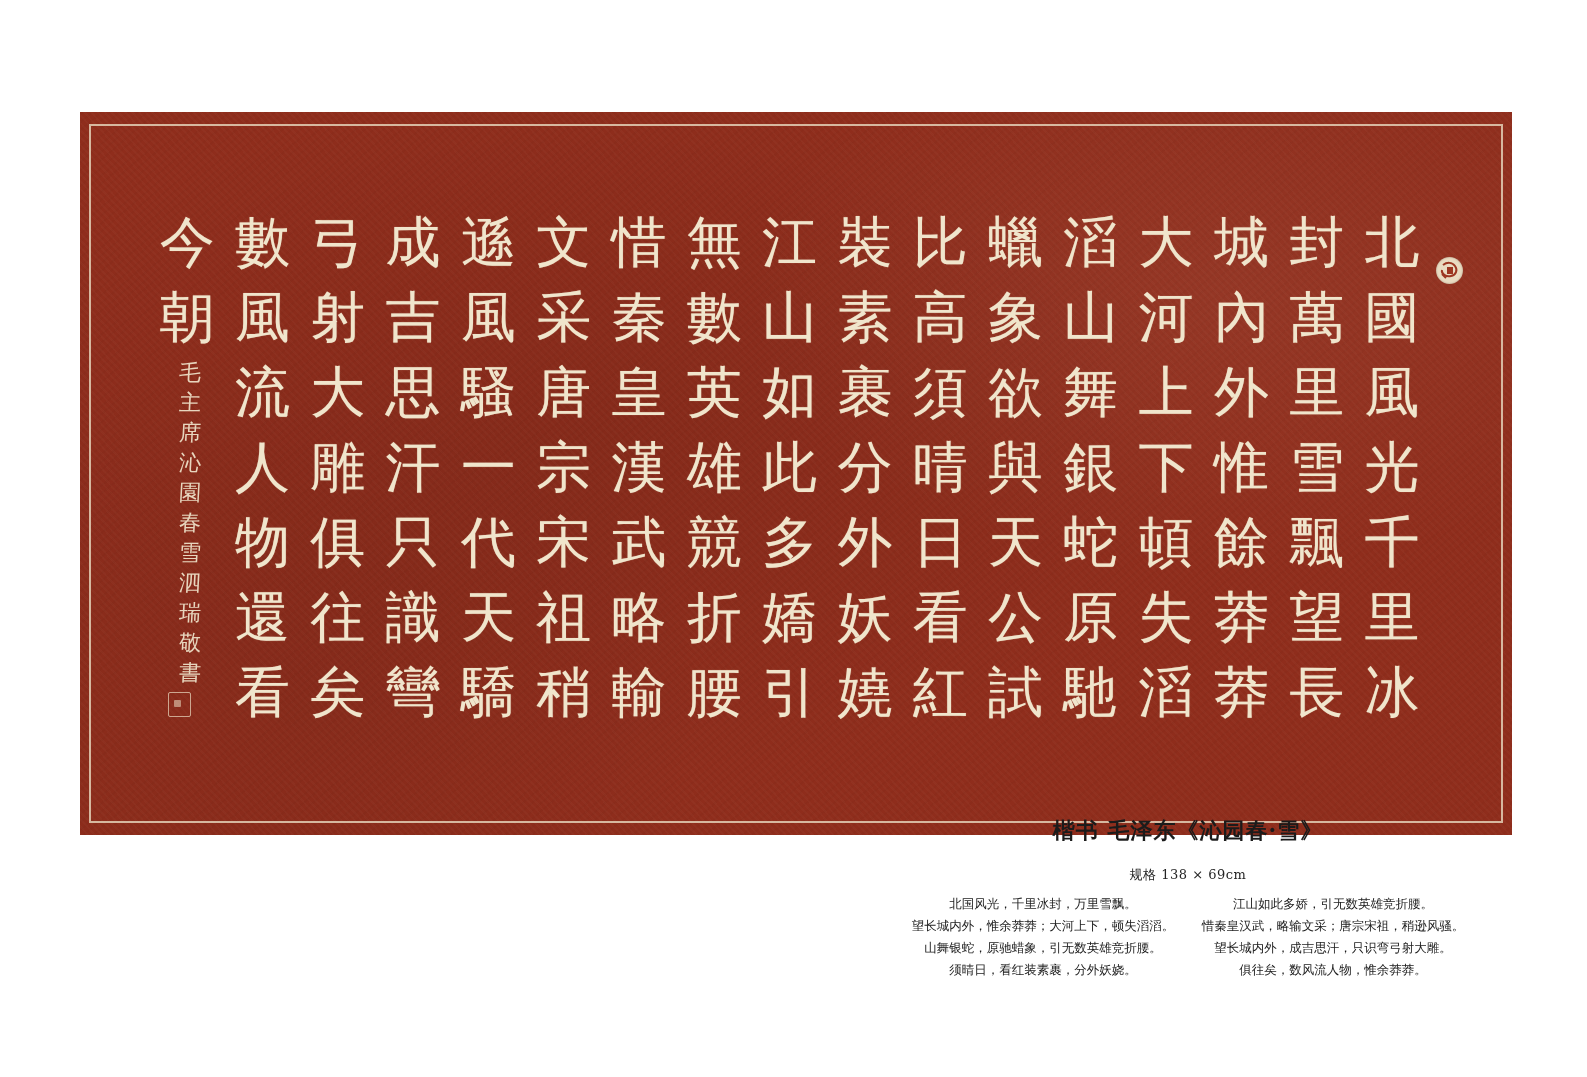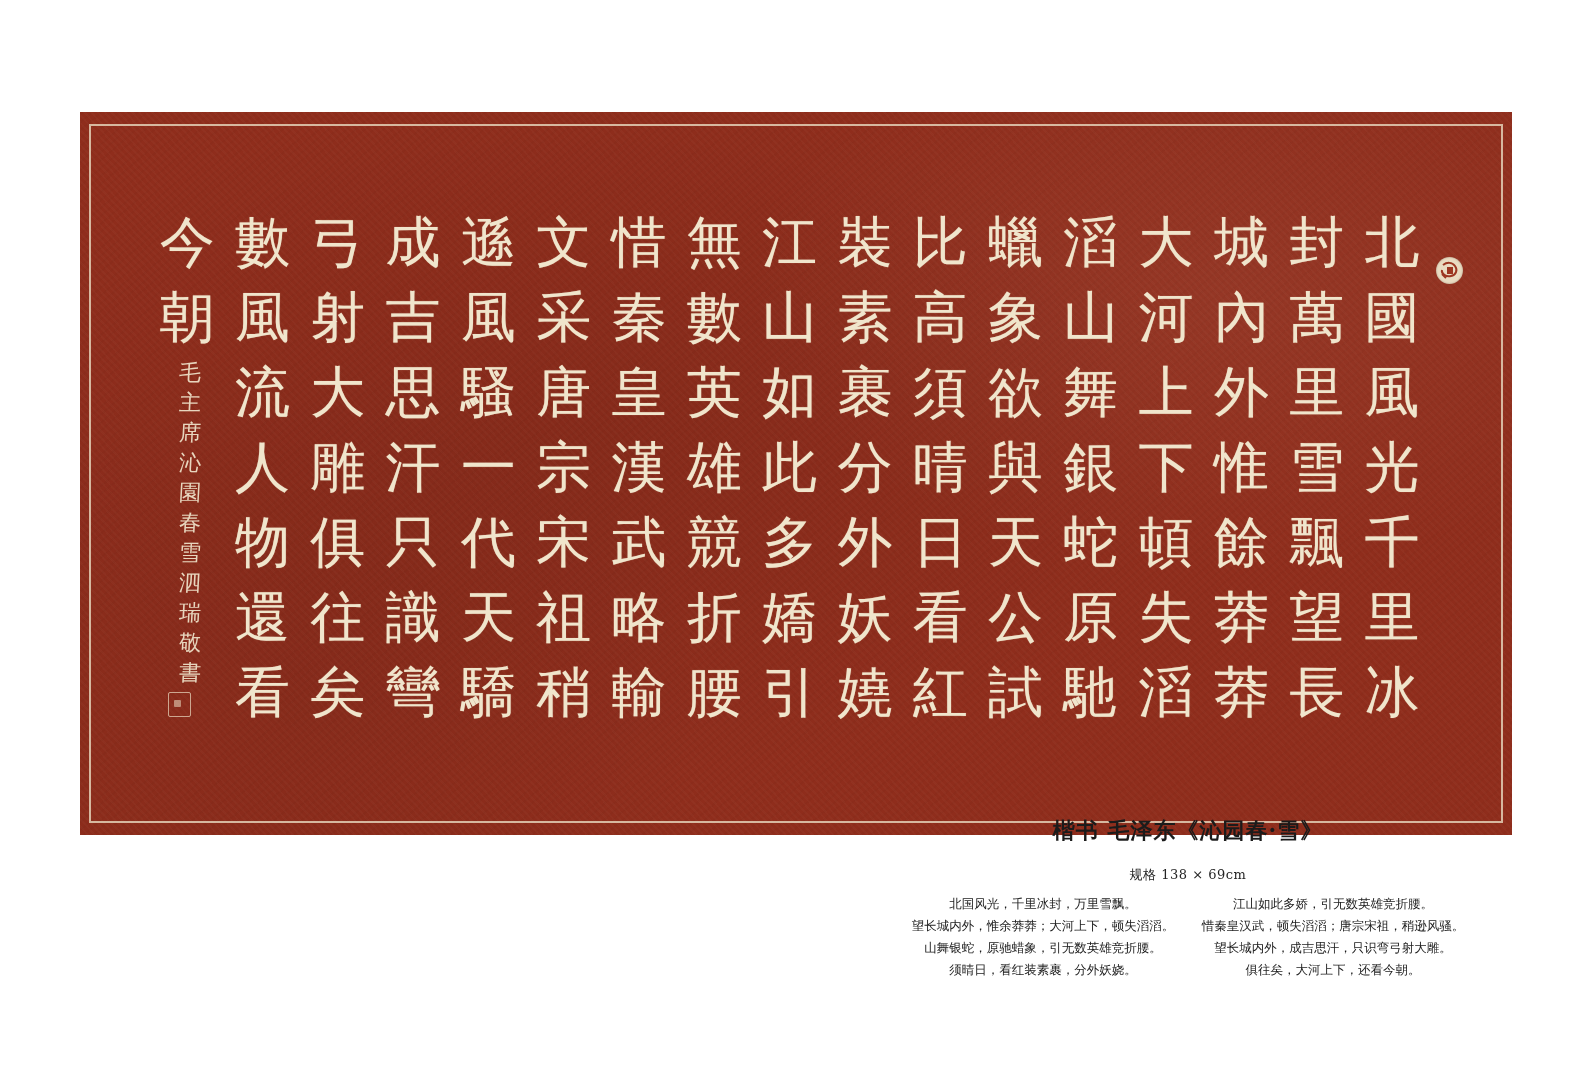--- a/index.html
+++ b/index.html
@@ -272,20 +272,20 @@
     <div class="caption-spec">规格 138 × 69cm</div>
     <div class="caption-poem">
       <div class="stanza">
           <div class="line">北国风光，千里冰封，万里雪飘。</div>
           <div class="line">望长城内外，惟余莽莽；大河上下，顿失滔滔。</div>
           <div class="line">山舞银蛇，原驰蜡象，引无数英雄竞折腰。</div>
           <div class="line">须晴日，看红装素裹，分外妖娆。</div>
         </div>
       <div class="stanza">
           <div class="line">江山如此多娇，引无数英雄竞折腰。</div>
-          <div class="line">惜秦皇汉武，顿失滔滔；唐宗宋祖，稍逊风骚。</div>
+          <div class="line">惜秦皇汉武，略输文采；唐宗宋祖，稍逊风骚。</div>
           <div class="line">望长城内外，成吉思汗，只识弯弓射大雕。</div>
-          <div class="line">俱往矣，大河上下，还看今朝。</div>
+          <div class="line">俱往矣，数风流人物，惟余莽莽。</div>
         </div>
     </div>
   </div>
 
 </div>
 
 </body></html>

